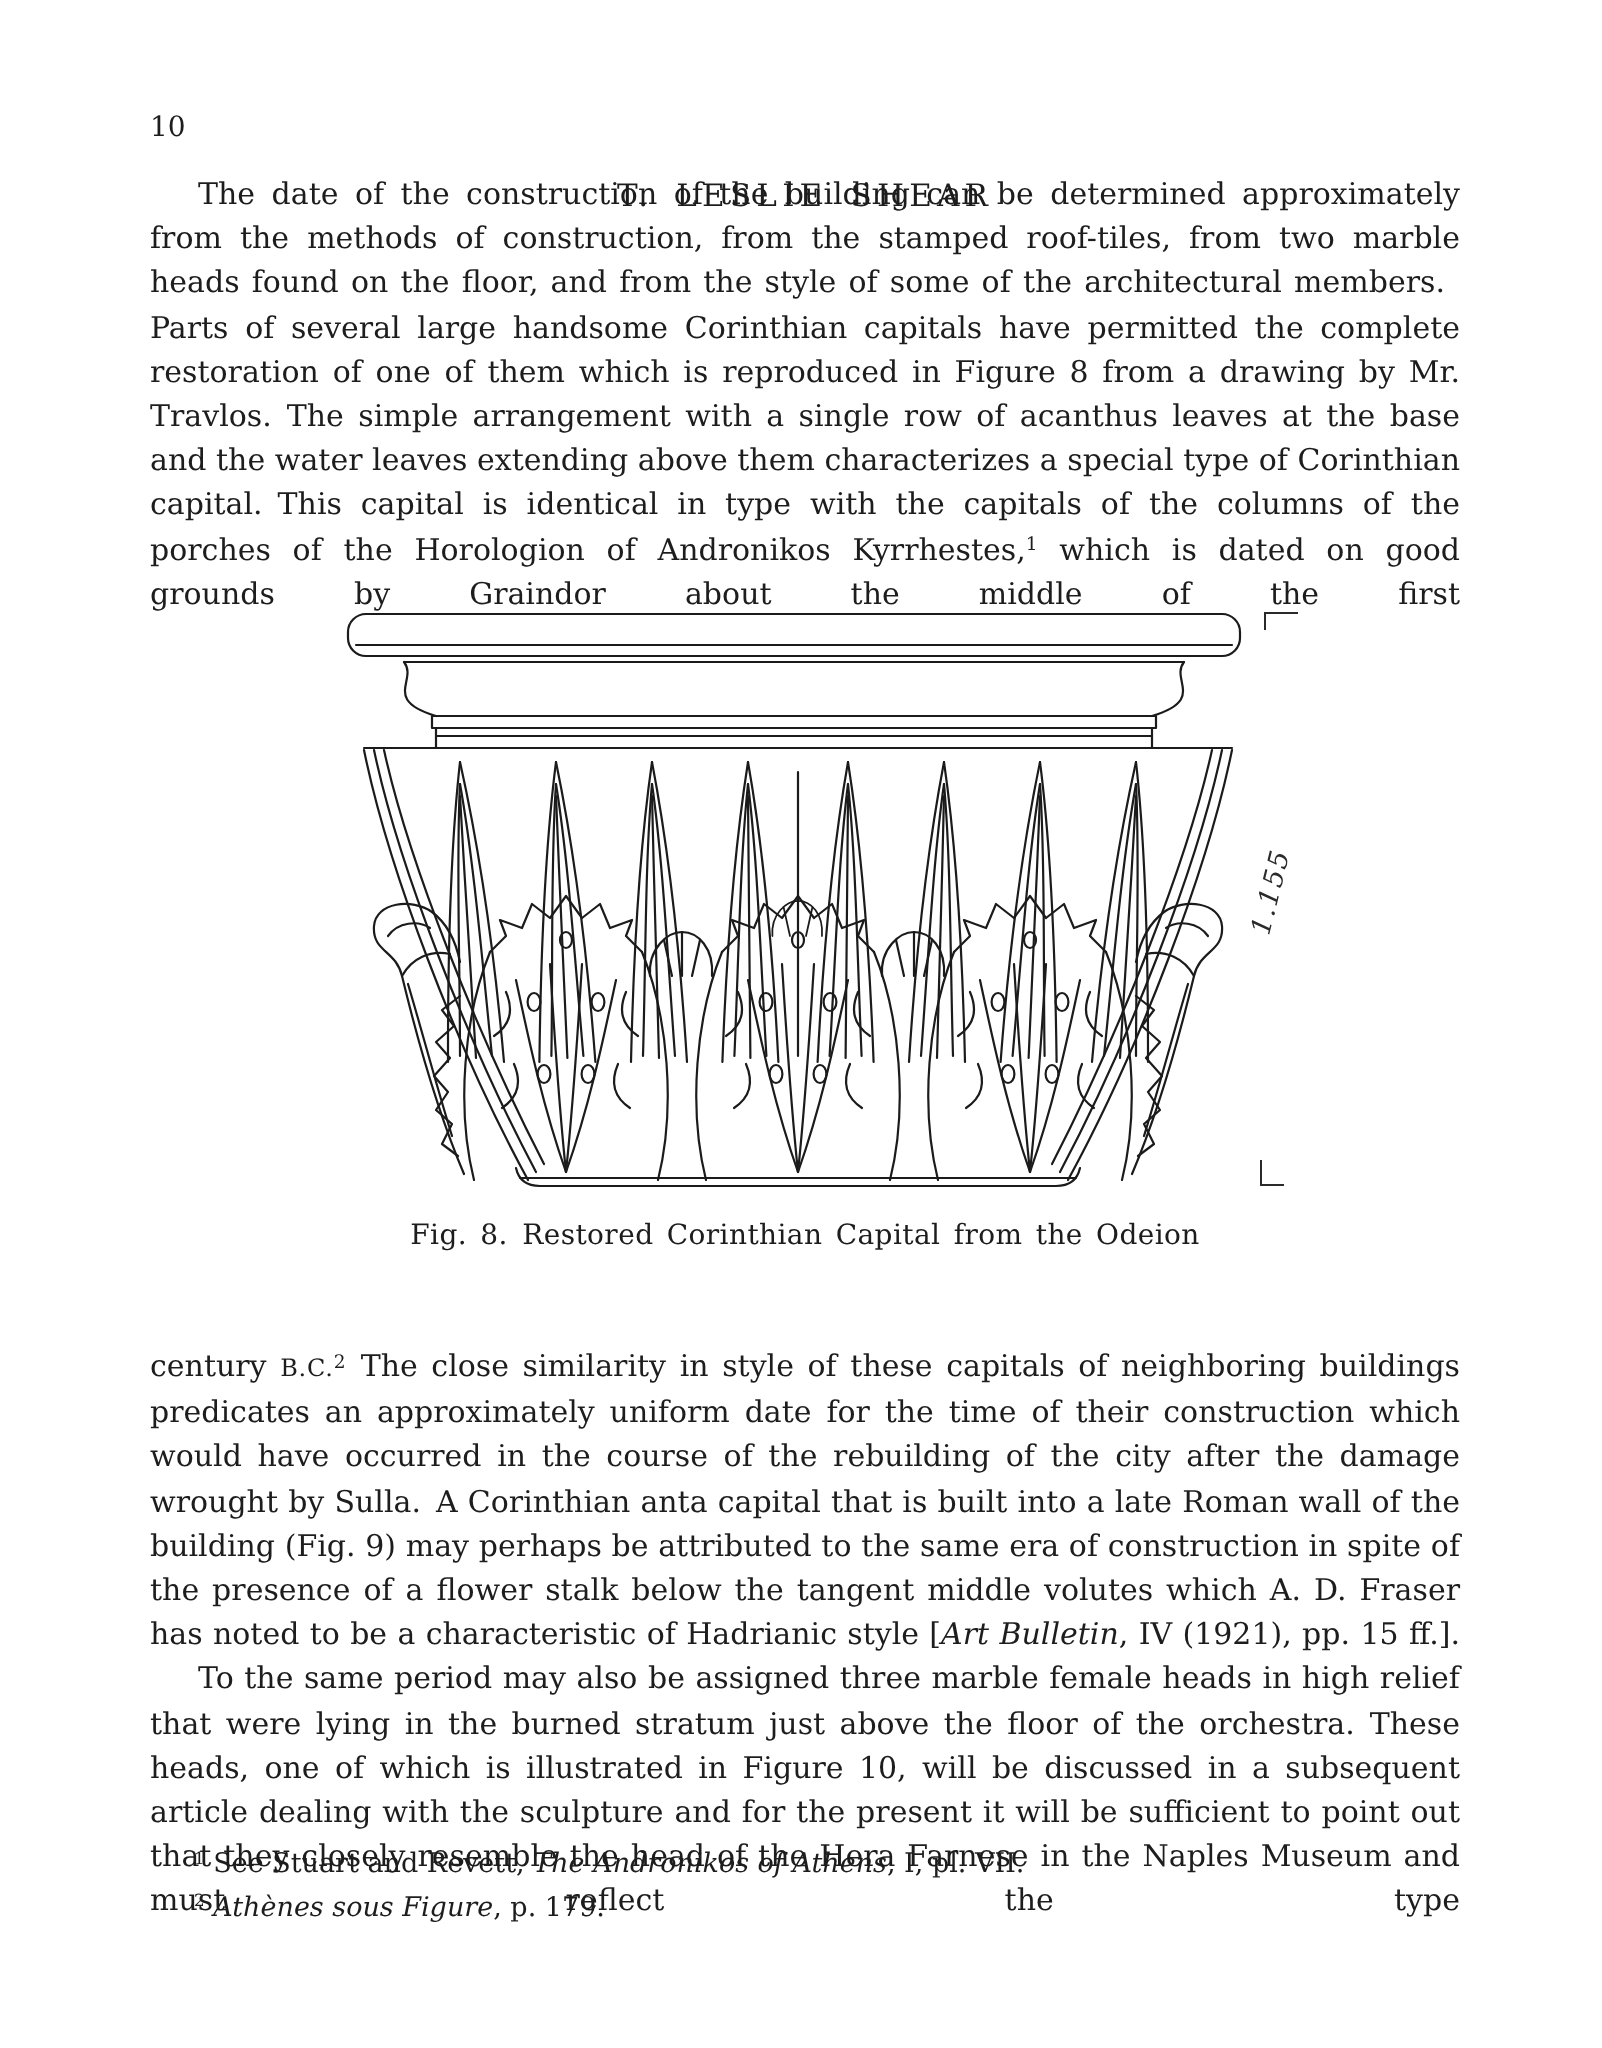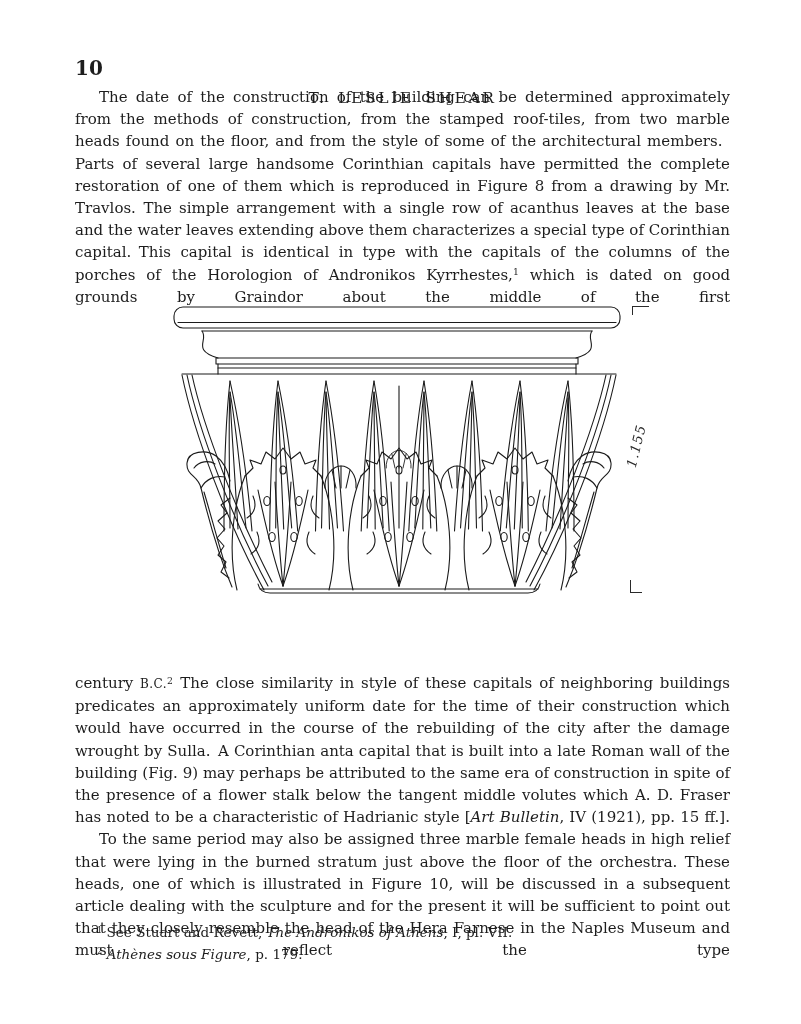--- a/index.html
+++ b/index.html
@@ -2,21 +2,21 @@
 <html><head>
 <meta charset="utf-8">
 <style>
   html,body { margin:0; padding:0; }
   body { background:#ffffff; }
   .page {
     position:relative; width:801px; height:1024px; background:#ffffff;
     font-family:"DejaVu Serif", serif; color:#1d1d1d; overflow:hidden;
   }
   .header-row { position:absolute; top:55px; left:75px; width:655px; height:22px; }
-  .page-num { position:absolute; left:0; top:1px; font-size:20px;font-weight:bold; }
+  .page-num { position:absolute; left:0; top:1px; font-size:14px; }
   .running-head { text-align:center; font-size:15.5px; letter-spacing:2.6px; word-spacing:4px;margin-top:34px; }
 
   .body-block { position:absolute; left:75px; width:655px; font-size:15px; line-height:22.2px; }
   .body-top { top:86px; }
   .body-bottom { top:672px; }
   p { margin:0; text-align:justify; }
   p.indent { text-indent:24px; }
   p.jl { text-align-last:justify; }
   sup { font-size:0.62em; line-height:0; vertical-align:baseline; position:relative; top:-0.48em; }
   .i { font-style:italic; }
@@ -190,20 +190,21 @@
         <use href="#cap-fan" transform="translate(289,176)"></use>
         <use href="#cap-fan" transform="translate(231,158) scale(0.8)"></use>
       </g>
     </svg>
   </div>
 
   <div class="crop-mark-tr"></div>
   <div class="crop-mark-br"></div>
   <div class="margin-note">1.155</div>
 
+  <div class="caption">Fig. 8. Restored Corinthian Capital from the Odeion</div>
 
   <div class="body-block body-bottom">
     <p class="jl"><span>century </span><span class="sc">B.C.</span><sup>2</sup><span> The close similarity in style of these capitals of neighboring buildings predicates an approximately uniform date for the time of their construction which would have occurred in the course of the rebuilding of the city after the damage wrought by Sulla. A Corinthian anta capital that is built into a late Roman wall of the building (Fig. 9) may perhaps be attributed to the same era of construction in spite of the presence of a flower stalk below the tangent middle volutes which A. D. Fraser has noted to be a characteristic of Hadrianic style [</span><span class="i">Art Bulletin</span><span>, IV (1921), pp. 15 ff.].</span></p>
     <p class="indent jl"><span>To the same period may also be assigned three marble female heads in high relief that were lying in the burned stratum just above the floor of the orchestra. These heads, one of which is illustrated in Figure 10, will be discussed in a subsequent article dealing with the sculpture and for the present it will be sufficient to point out that they closely resemble the head of the Hera Farnese in the Naples Museum and must reflect the type</span></p>
   </div>
 
   <div class="footnotes">
     <p><sup>1</sup><span> See Stuart and Revett, </span><span class="i">The Andronikos of Athens</span><span>, I, pl. VII.</span></p>
     <p><sup>2</sup><span> </span><span class="i">Athènes sous Figure</span><span>, p. 179.</span></p>
   </div>

